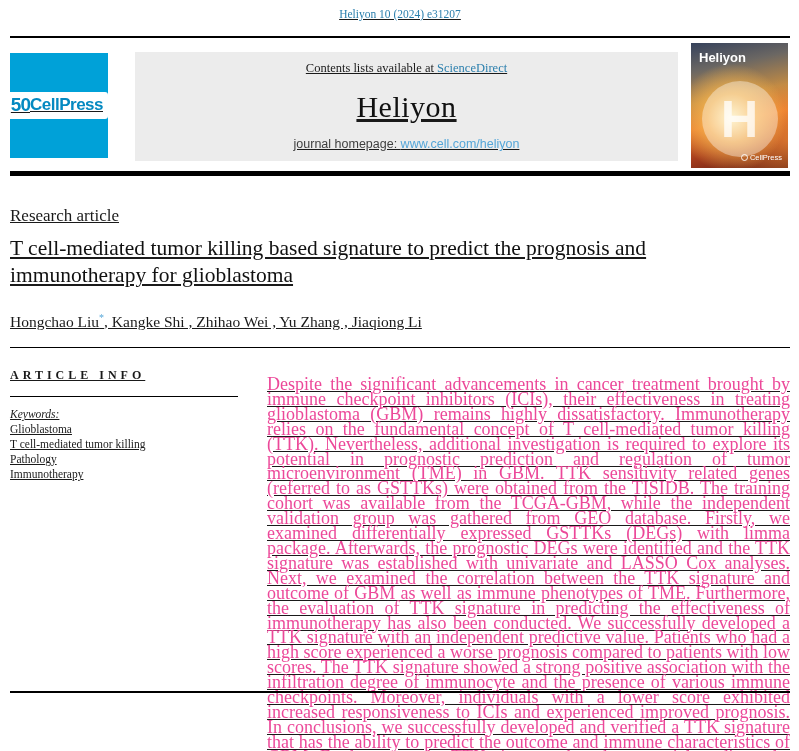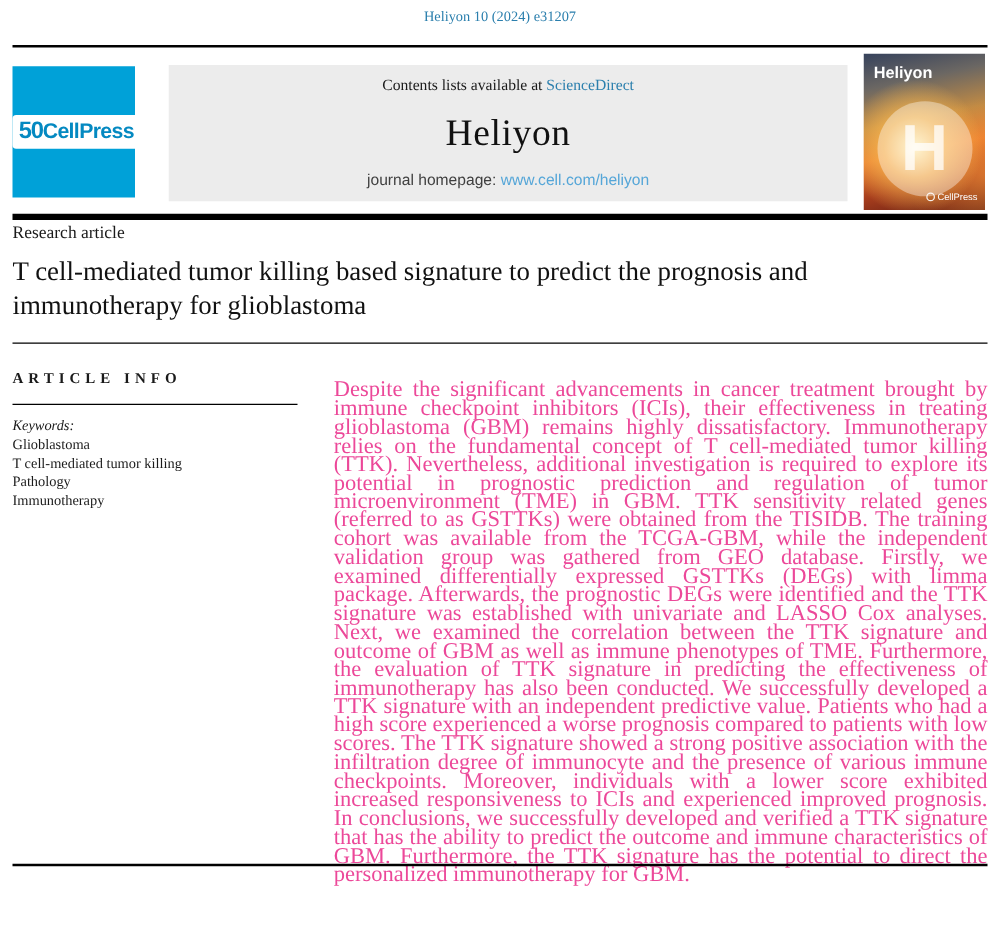--- a/index.html
+++ b/index.html
@@ -1,31 +1,31 @@
 <!DOCTYPE html>
 <html><head>
 <meta charset="utf-8">
 <style>
   * { margin: 0; padding: 0; box-sizing: border-box; }
   html, body { width: 799px; height: 751px; background: #ffffff; overflow: hidden; }
   body { font-family: "Liberation Serif", serif; color: #1a1a1a; }
-  .page { position: relative; width: 799px; height: 699px; padding: 0 9px 0 10px; }
+  .page { position: relative; width: 799px; height: 699px; padding: 0 9px 0 10px; text-decoration: underline; }
 
   
   .citation { padding-top: 8px; text-align: center; font-size: 11.5px; color: #2b7fad; }
 
   
   .top-rule { margin-top: 16px; height: 2px; background: #000; }
   .thick-bar { margin-top: 2px; height: 5px; background: #000; }
   .mid-rule { margin-top: 16px; height: 1px; background: #000; }
   .bottom-rule { position: absolute; left: 10px; right: 9px; bottom: 6px; height: 2px; background: #000; }
 
   
   .header-band { display: flex; align-items: flex-start; height: 131px; }
-  .cp-badge { margin-top: 15px; width: 98px; height: 105px; background: #00a1d8; display: flex; align-items: center; justify-content: flex-start; flex: none; }
+  .cp-badge { margin-top: 15px; width: 98px; height: 105px; background: #00a1d8; display: flex; align-items: center; justify-content: flex-end; flex: none; }
   .cp-badge-inner { background: #ffffff; border-radius: 3px; padding: 2px 5px 3px 5px; display: flex; align-items: center; }
   .cp-50 { color: #0489c1; font-family: "Liberation Sans", sans-serif; font-weight: bold; font-size: 19px; letter-spacing: -1px; }
   .cp-name { color: #0489c1; font-family: "Liberation Sans", sans-serif; font-weight: bold; font-size: 17px; letter-spacing: -0.5px; }
 
   .journal-box { margin-top: 14px; margin-left: 27px; width: 543px; height: 109px; background: #ececec; flex: none;
                  display: flex; flex-direction: column; align-items: center; justify-content: space-between; padding: 9px 0 10px 0; }
   .contents-line { font-size: 12.5px; color: #1a1a1a; }
   .link-teal { color: #2b7fad; text-decoration: none; cursor: pointer; }
   .journal-name { font-size: 30px; color: #111; letter-spacing: 0.5px; }
   .homepage-line { font-family: "Liberation Sans", sans-serif; font-size: 12.5px; color: #3f3f3f; }
@@ -37,21 +37,21 @@
              radial-gradient(circle at 100% 78%, rgba(255,160,60,0.55) 0%, rgba(255,160,60,0.0) 45%),
              linear-gradient(168deg, #36425c 0%, #6b6763 20%, #c08a44 42%, #e87a2e 60%, #a63d1d 80%, #611c12 100%); }
   .cover-title { position: absolute; top: 7px; left: 8px; font-family: "Liberation Sans", sans-serif; font-weight: bold; font-size: 13px; color: #ffffff; }
   .cover-circle { position: absolute; left: 50%; top: 38px; transform: translateX(-50%); width: 76px; height: 76px; border-radius: 50%;
                   background: rgba(255,255,255,0.38); display: flex; align-items: center; justify-content: center; }
   .cover-h { font-family: "Liberation Sans", sans-serif; font-weight: bold; font-size: 52px; color: rgba(255,255,255,0.75); line-height: 1; }
   .cover-press { position: absolute; right: 6px; bottom: 6px; font-family: "Liberation Sans", sans-serif; font-size: 7.5px; color: #ffffff; display: flex; align-items: center; gap: 2px; }
   .cp-glyph { display: inline-block; width: 7px; height: 7px; border: 1px solid rgba(255,255,255,0.9); border-radius: 50%; }
 
   
-  .article-type { margin-top: 3px; font-size: 14px; }
+  .article-type { margin-top: 30px; font-size: 17px; }
   .title { margin-top: 9px; font-size: 21.5px; line-height: 27px; font-weight: normal; max-width: 640px; color: #111; }
   .authors { margin-top: 23px; font-size: 15.5px; }
   .asterisk { color: #55a6d8; font-size: 10px; vertical-align: 6px; cursor: pointer; text-decoration: none; }
   .affiliation { margin-top: 14px; font-size: 10.5px; font-style: italic; color: #222; }
 
   
   .columns { display: flex; margin-top: 20px; }
   .col-left { width: 228px; flex: none; margin-right: 29px; }
   .col-right { flex: 1; }
   .sec-heading { font-size: 12px; font-weight: bold; letter-spacing: 4px; padding-bottom: 13px; border-bottom: 1.5px solid #000; }
@@ -95,20 +95,21 @@
     </div>
 
   </div>
 
   <div class="thick-bar"></div>
 
   <div class="article-type">Research article</div>
 
   <h1 class="title">T cell-mediated tumor killing based signature to predict the prognosis and immunotherapy for glioblastoma</h1>
 
+  <p class="authors"><span>Hongchao Liu</span><a class="asterisk">*</a><span>, Kangke Shi , Zhihao Wei , Yu Zhang , Jiaqiong Li</span></p>
 
 
   <div class="mid-rule"></div>
 
   <div class="columns">
 
     <div class="col-left">
       <div class="sec-heading">ARTICLE INFO</div>
       <div class="keywords">
         <div class="keywords-label">Keywords:</div>

